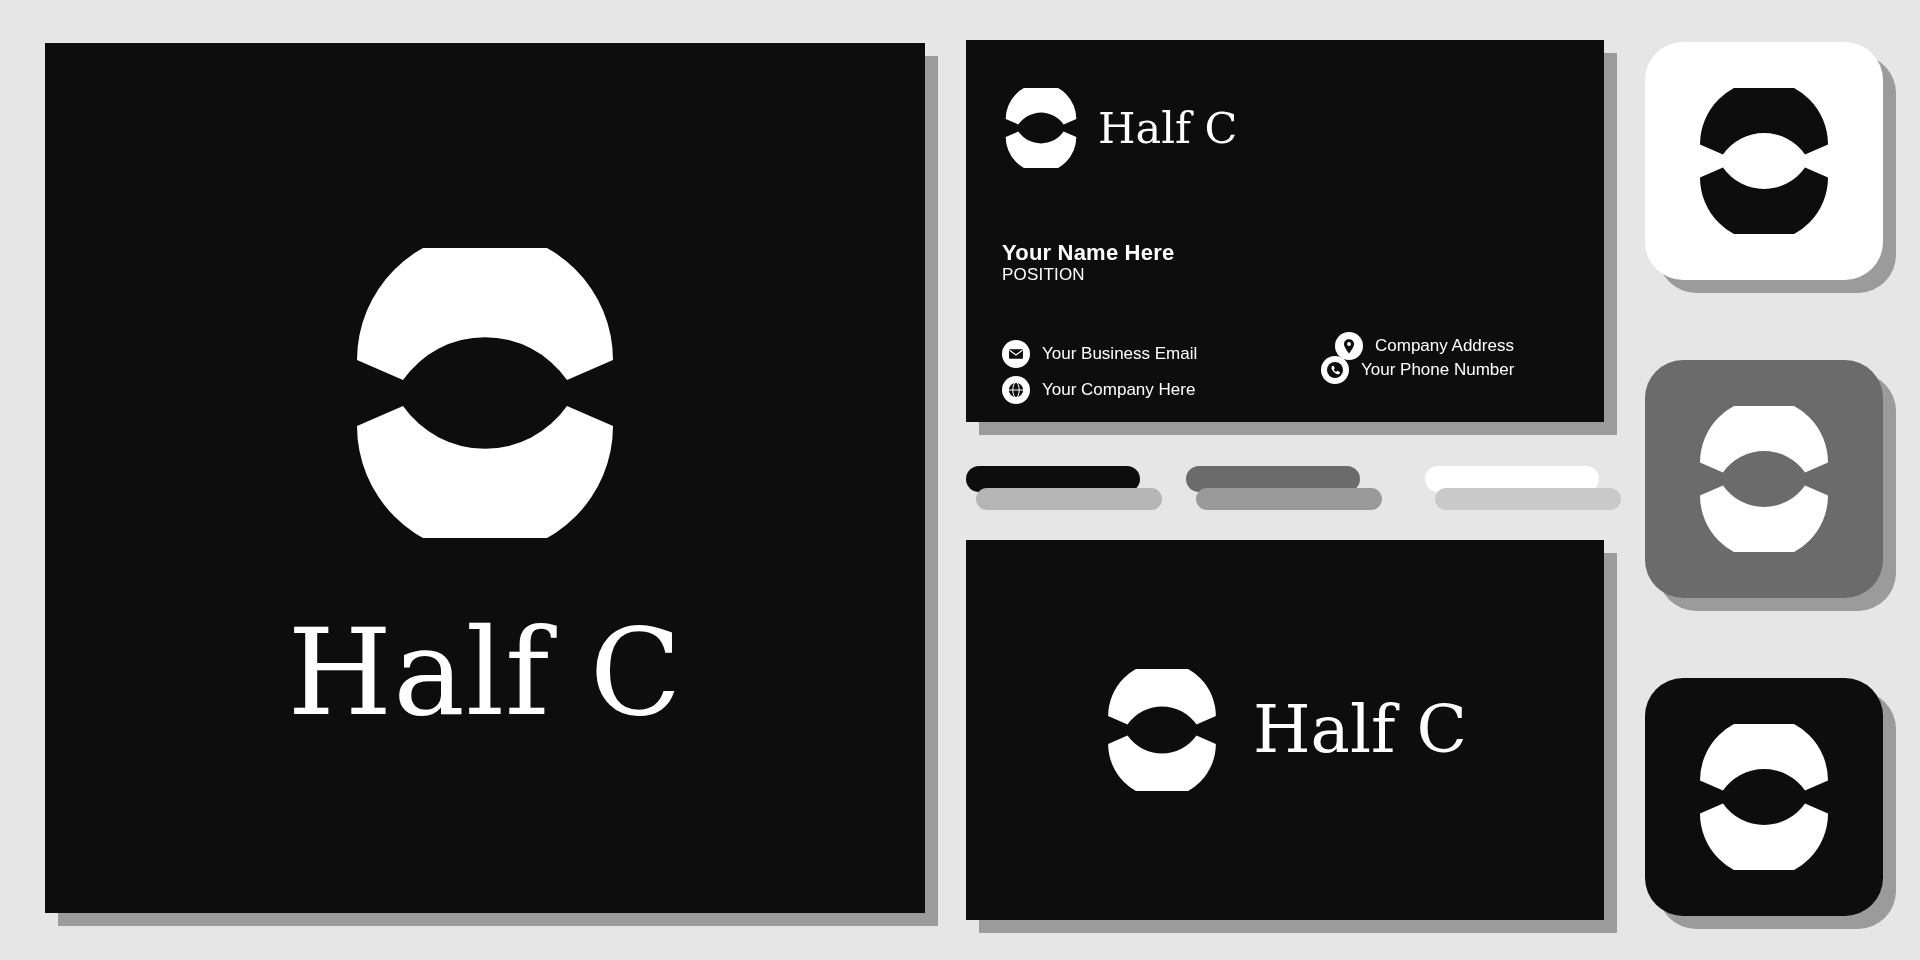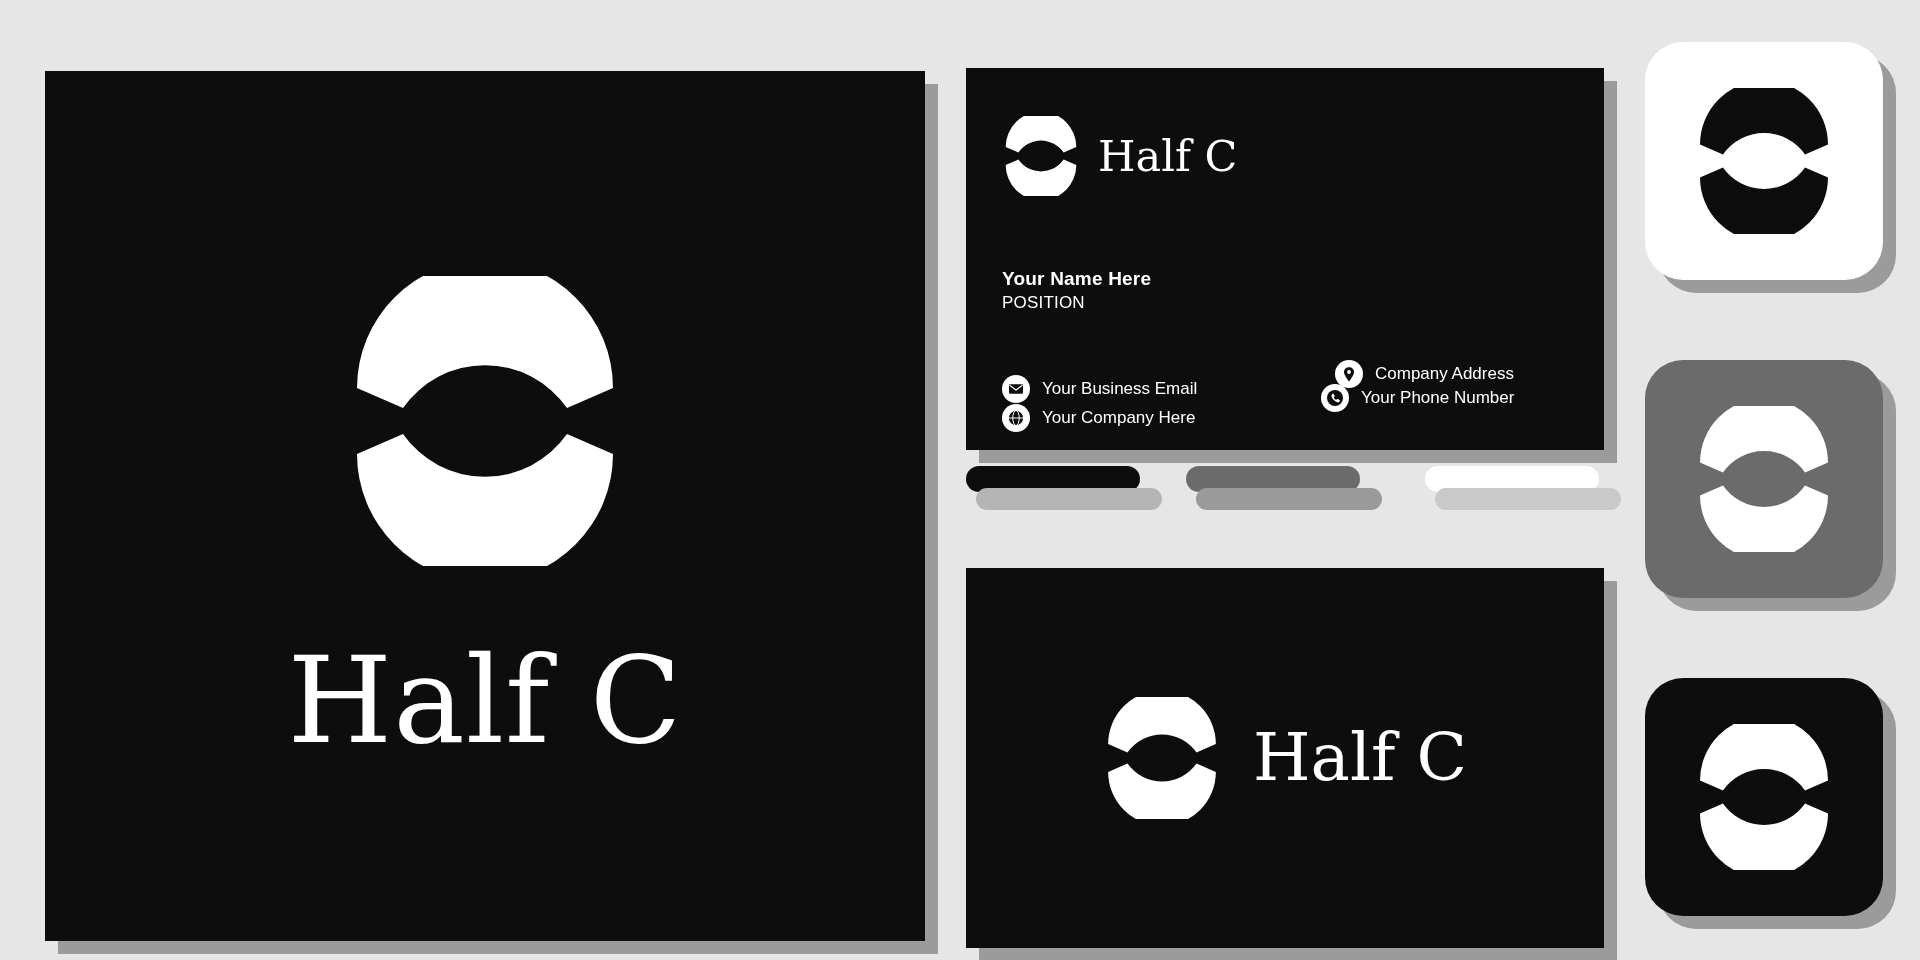--- a/index.html
+++ b/index.html
@@ -16,21 +16,20 @@
   .stage {
     position: relative;
     width: 1920px;
     height: 960px;
   }
 
   
   .panel {
     position: absolute;
     box-sizing: border-box;
-    margin-top: 28px;
   }
   .shadow {
     position: absolute;
     background: #9b9b9b;
   }
 
   
   #main-card-shadow {
     left: 58px;
     top: 56px;
@@ -100,39 +99,39 @@
     line-height: 1;
     color: #ffffff;
   }
   .biz-name-line {
     position: absolute;
     left: 36px;
     color: #ffffff;
   }
   #biz-person-name {
     top: 200px;
-    font-size: 19px;
+    font-size: 22px;
     font-weight: bold;
     letter-spacing: .2px;
   }
   #biz-person-position {
     top: 225px;
     font-size: 17px;
     font-weight: normal;
     letter-spacing: .2px;
   }
   .biz-contact {
     position: absolute;
     display: flex;
     align-items: center;
     gap: 12px;
     font-size: 17px;
     color: #ffffff;
   }
-  #biz-contact-email { left: 36px; top: 307px; text-align: center; }
+  #biz-contact-email { left: 36px; top: 300px; text-align: center; }
   #biz-contact-web   { left: 36px; top: 336px; }
   #biz-contact-addr  { left: 369px; top: 292px; }
   #biz-contact-phone { left: 355px; top: 316px; }
   .contact-badge {
     width: 28px;
     height: 28px;
     border-radius: 50%;
     background: #ffffff;
     display: flex;
     align-items: center;

